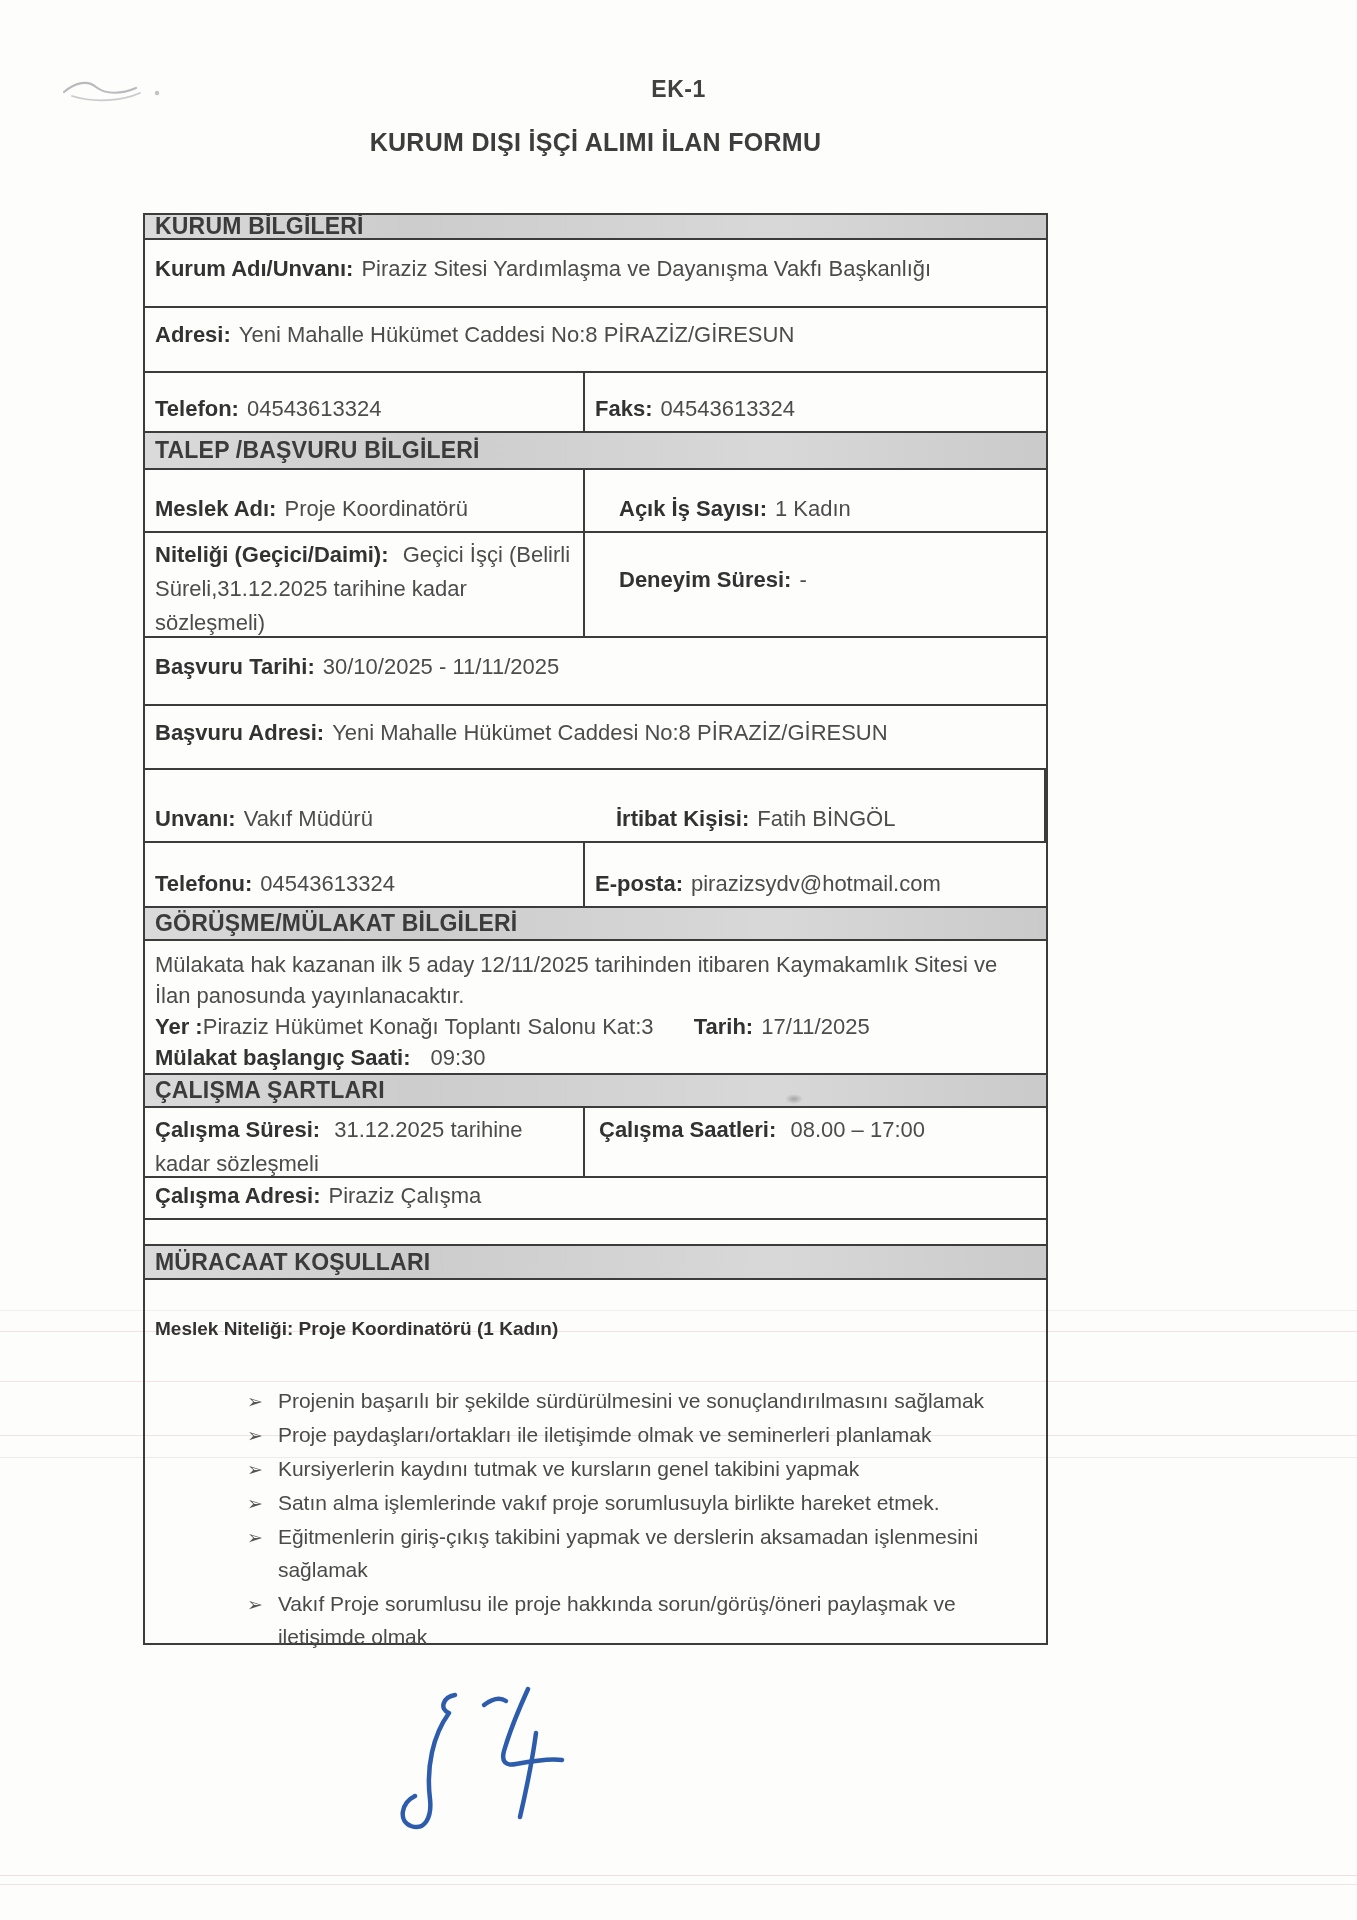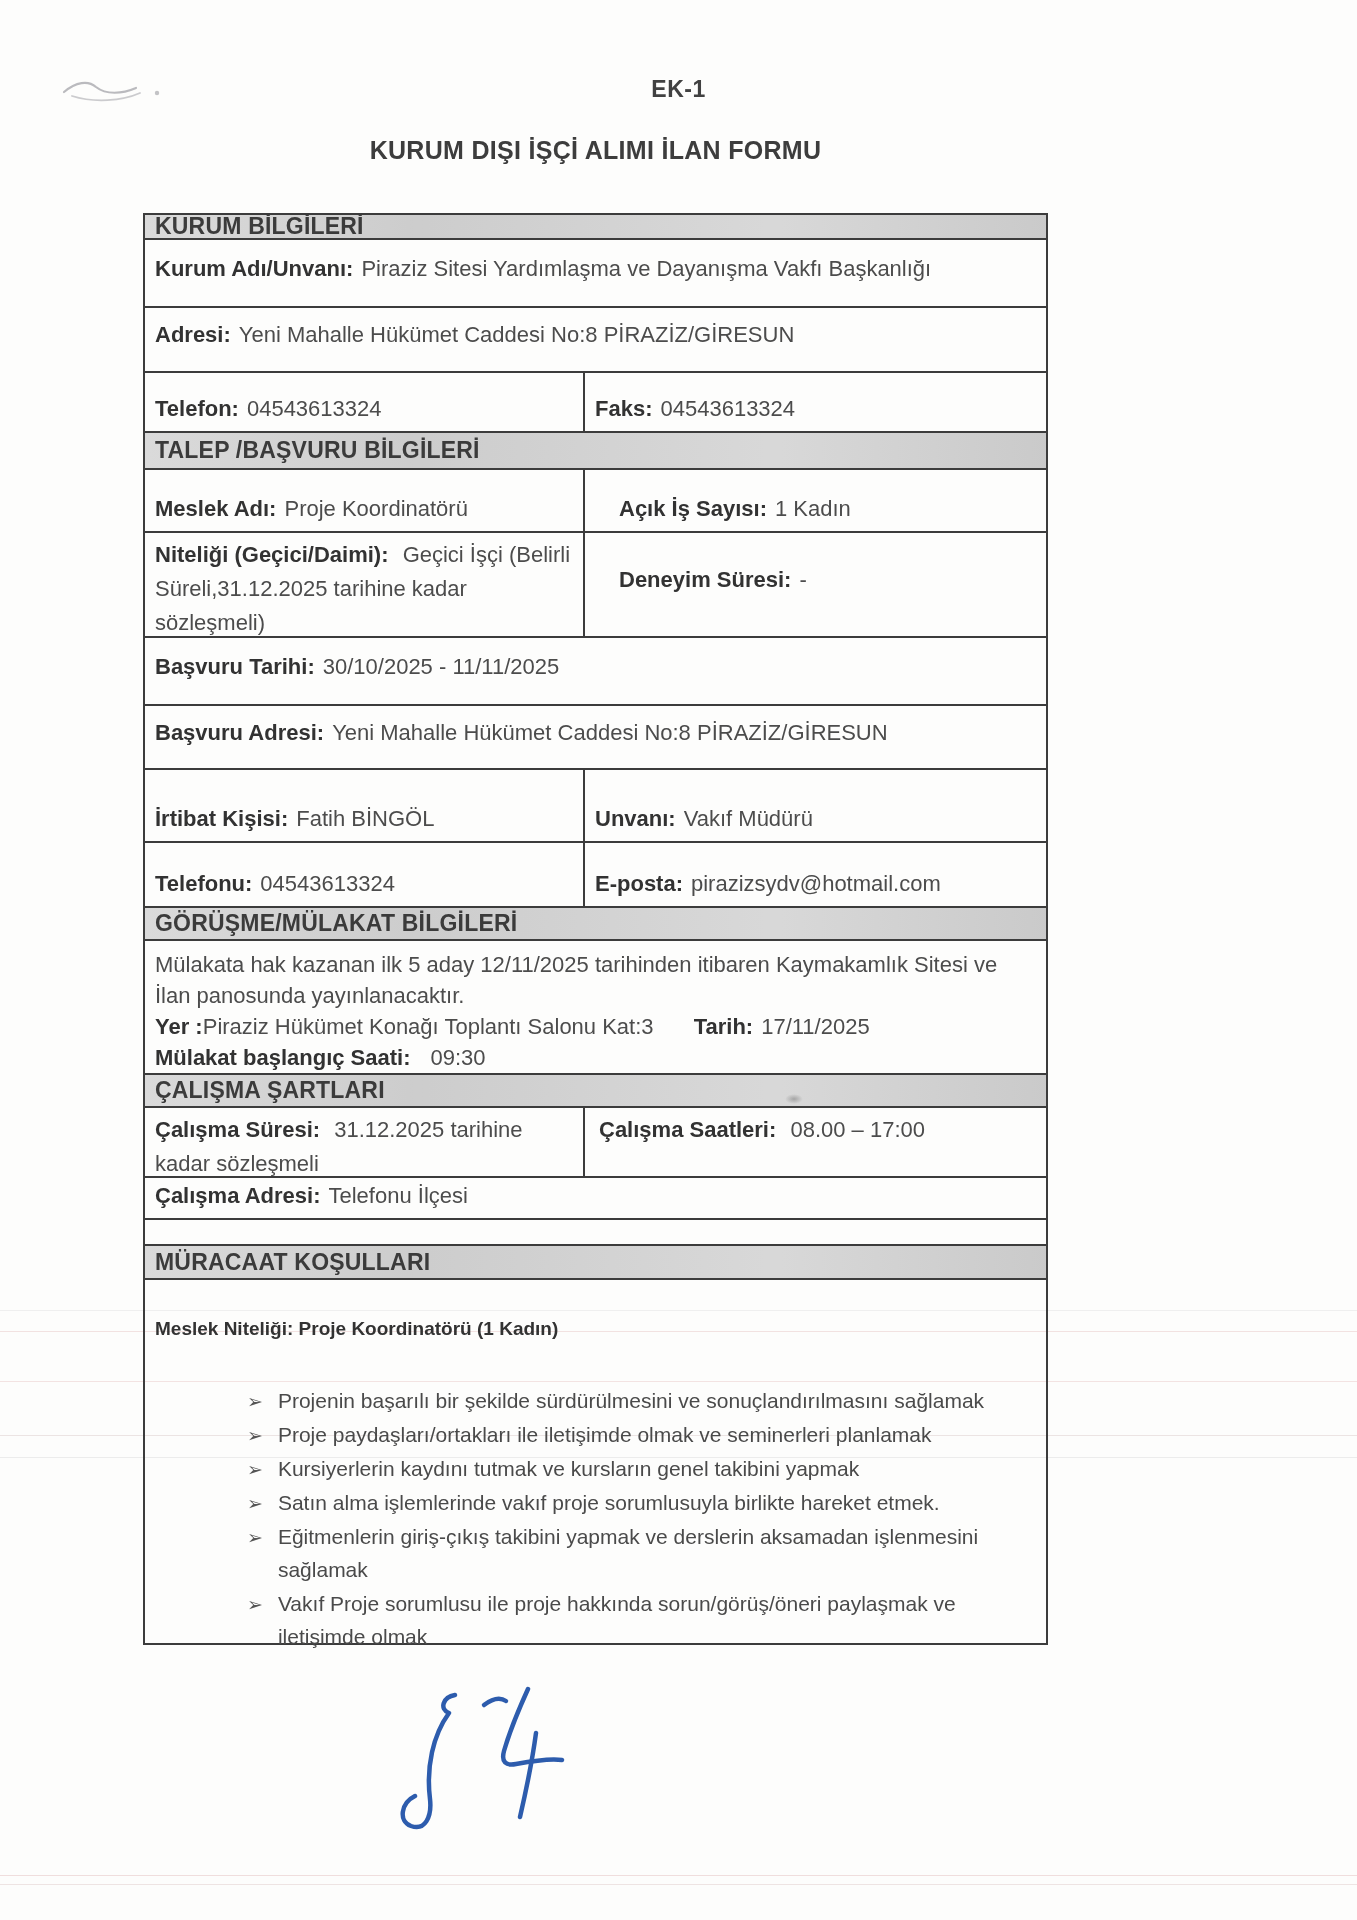--- a/index.html
+++ b/index.html
@@ -13,21 +13,21 @@
   body{
     width:1357px;height:1920px;position:relative;background:#fdfdfc;
     font-family:"Liberation Sans","DejaVu Sans",sans-serif;
     color:var(--val);overflow:hidden;
   }
   .ek{
     position:absolute;top:76px;left:0;width:1357px;text-align:center;
     font-size:23px;font-weight:bold;color:#414141;letter-spacing:.5px;
   }
   .title{
-    position:absolute;top:136px;left:143px;width:905px;text-align:center;
+    position:absolute;top:128px;left:143px;width:905px;text-align:center;
     font-size:25px;font-weight:bold;color:#3d3d3d;letter-spacing:.3px;
   }
   .scanline{position:absolute;left:0;width:1357px;height:1px;z-index:1;}
   .table{
     position:absolute;left:143px;top:213px;width:905px;z-index:2;
     border:2px solid var(--bd);background:transparent;
   }
   .band{
     height:38px;background:var(--band);
     background-image:linear-gradient(90deg,rgba(255,255,255,.12),rgba(0,0,0,.04) 30%,rgba(255,255,255,.08) 70%,rgba(0,0,0,.05));
@@ -146,27 +146,27 @@
     <span class="lbl">Başvuru Tarihi:</span>
     <span class="val">30/10/2025 - 11/11/2025</span>
   </div>
 
   <div class="row h-r7">
     <span class="lbl">Başvuru Adresi:</span>
     <span class="val">Yeni Mahalle Hükümet Caddesi No:8 PİRAZİZ/GİRESUN</span>
   </div>
 
   <div class="row2 h-r8">
-    <div class="cell cell-l">
-      <span class="lbl">İrtibat Kişisi:</span>
-      <span class="val">Fatih BİNGÖL</span>
-    </div>
     <div class="cell cell-r">
       <span class="lbl">Unvanı:</span>
       <span class="val">Vakıf Müdürü</span>
+    </div>
+    <div class="cell cell-l">
+      <span class="lbl">İrtibat Kişisi:</span>
+      <span class="val">Fatih BİNGÖL</span>
     </div>
   </div>
 
   <div class="row2 h-r9">
     <div class="cell cell-l">
       <span class="lbl">Telefonu:</span>
       <span class="val">04543613324</span>
     </div>
     <div class="cell cell-r">
       <span class="lbl">E-posta:</span>
@@ -201,21 +201,21 @@
       <span class="val">31.12.2025 tarihine kadar sözleşmeli</span>
     </div>
     <div class="cell cell-r cell-top" style="padding-left:14px;">
       <span class="lbl">Çalışma Saatleri:</span>
       <span class="val">08.00 – 17:00</span>
     </div>
   </div>
 
   <div class="row h-r12" style="align-items:flex-start;padding-top:5px;">
     <span class="lbl">Çalışma Adresi:</span>
-    <span class="val">Telefonu İlçesi</span>
+    <span class="val">Piraziz Çalışma</span>
   </div>
 
   <div class="gaprow"></div>
 
   <div class="band h-band5">
     <span>MÜRACAAT KOŞULLARI</span>
   </div>
 
   <div class="mur h-r13">
     <div class="mn">Meslek Niteliği: Proje Koordinatörü (1 Kadın)</div>

